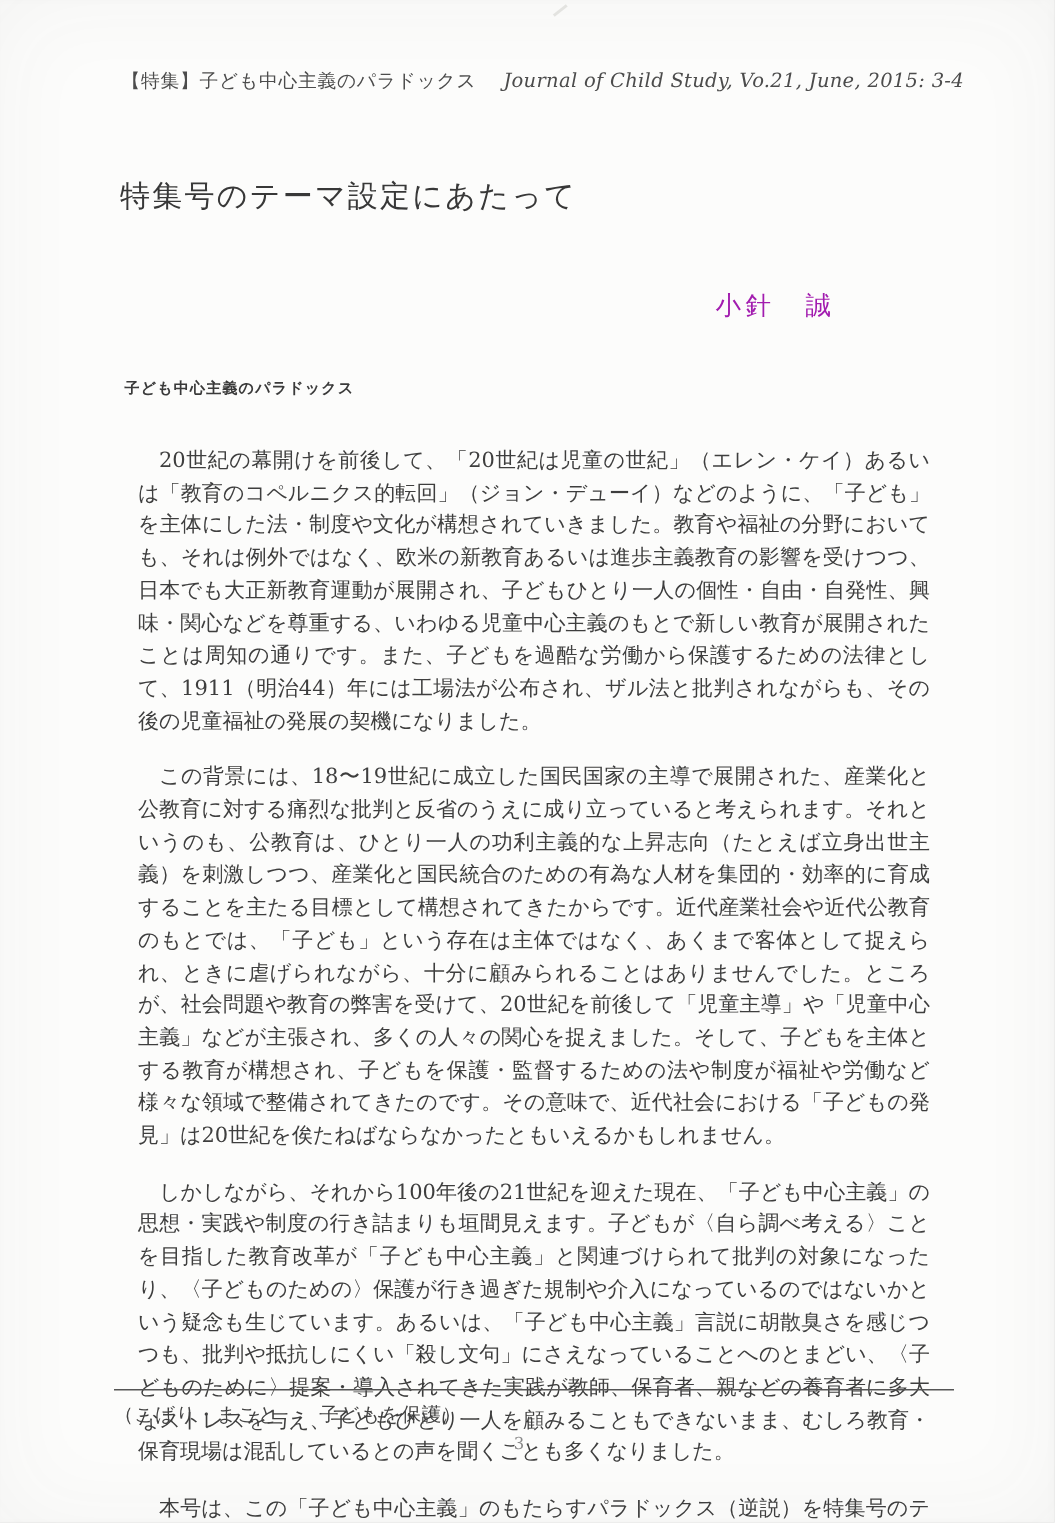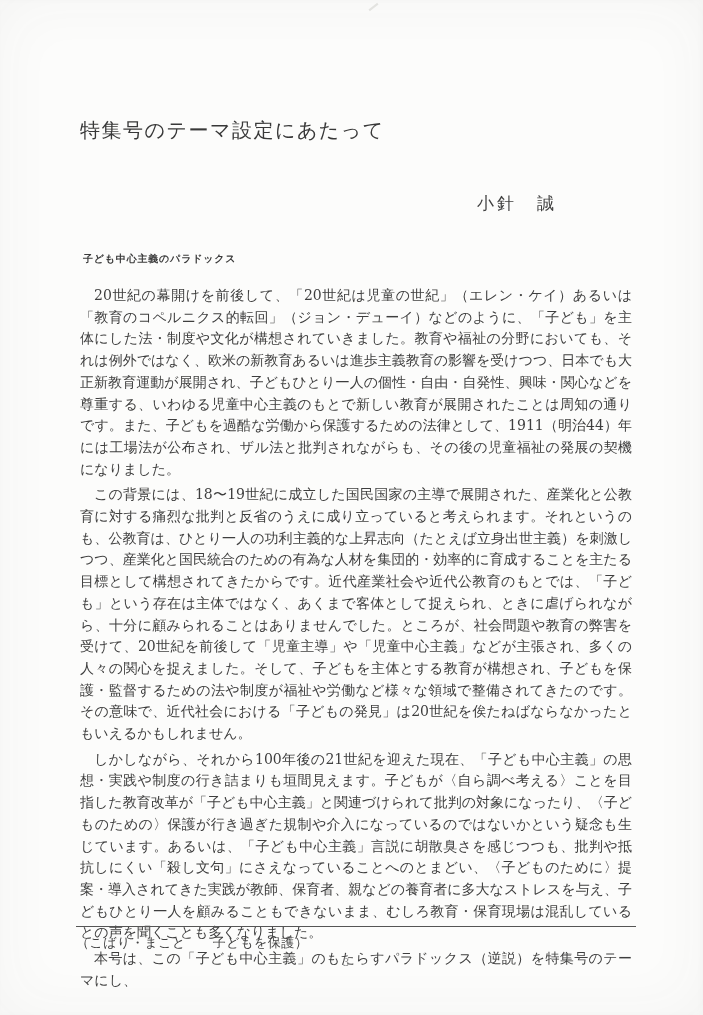--- a/index.html
+++ b/index.html
@@ -57,21 +57,21 @@
     letter-spacing: 1.5px;
     color: #383838;
     font-weight: 500;
   }
   .author-name {
     position: absolute;
     top: 192px;
     right: 146px;
     font-size: 17px;
     letter-spacing: 3px;
-    color: #404040;
+    color: #a21caf;
   }
   .section-heading {
     position: absolute;
     top: 244px;
     left: 83px;
     font-family: "DejaVu Sans", "Liberation Sans", sans-serif;
     font-weight: bold;
     font-size: 10px;
     letter-spacing: 0.8px;
     color: #3a3a3a;
@@ -81,21 +81,21 @@
     top: 281px;
     left: 76px;
     width: 560px;
     font-size: 14px;
     line-height: 21.7px;
     text-align: justify;
     text-justify: inter-ideograph;
     color: #3e3e3e;
   }
   .body-text p {
-    margin: 4px;
+    margin: 16px;
     text-indent: 1em;
   }
   .footnote-divider {
     position: absolute;
     top: 926px;
     left: 76px;
     width: 560px;
     height: 0;
     border-top: 1.5px solid #555;
   }
@@ -117,20 +117,24 @@
     color: #8a8a8a;
   }
 </style>
 </head>
 <body>
 
 <div class="page">
 
   <div class="scan-mark"></div>
 
+  <div class="header-row">
+    <span class="feature-tag">【特集】子ども中心主義のパラドックス</span>
+    <span class="journal-citation">Journal of Child Study, Vo.21, June, 2015: 3-4</span>
+  </div>
 
   <h1 class="article-title">特集号のテーマ設定にあたって</h1>
 
   <div class="author-name">小針　誠</div>
 
   <h2 class="section-heading">子ども中心主義のパラドックス</h2>
 
   <div class="body-text">
     <p>20世紀の幕開けを前後して、「20世紀は児童の世紀」（エレン・ケイ）あるいは「教育のコペルニクス的転回」（ジョン・デューイ）などのように、「子ども」を主体にした法・制度や文化が構想されていきました。教育や福祉の分野においても、それは例外ではなく、欧米の新教育あるいは進歩主義教育の影響を受けつつ、日本でも大正新教育運動が展開され、子どもひとり一人の個性・自由・自発性、興味・関心などを尊重する、いわゆる児童中心主義のもとで新しい教育が展開されたことは周知の通りです。また、子どもを過酷な労働から保護するための法律として、1911（明治44）年には工場法が公布され、ザル法と批判されながらも、その後の児童福祉の発展の契機になりました。</p>
     <p>この背景には、18〜19世紀に成立した国民国家の主導で展開された、産業化と公教育に対する痛烈な批判と反省のうえに成り立っていると考えられます。それというのも、公教育は、ひとり一人の功利主義的な上昇志向（たとえば立身出世主義）を刺激しつつ、産業化と国民統合のための有為な人材を集団的・効率的に育成することを主たる目標として構想されてきたからです。近代産業社会や近代公教育のもとでは、「子ども」という存在は主体ではなく、あくまで客体として捉えられ、ときに虐げられながら、十分に顧みられることはありませんでした。ところが、社会問題や教育の弊害を受けて、20世紀を前後して「児童主導」や「児童中心主義」などが主張され、多くの人々の関心を捉えました。そして、子どもを主体とする教育が構想され、子どもを保護・監督するための法や制度が福祉や労働など様々な領域で整備されてきたのです。その意味で、近代社会における「子どもの発見」は20世紀を俟たねばならなかったともいえるかもしれません。</p>

